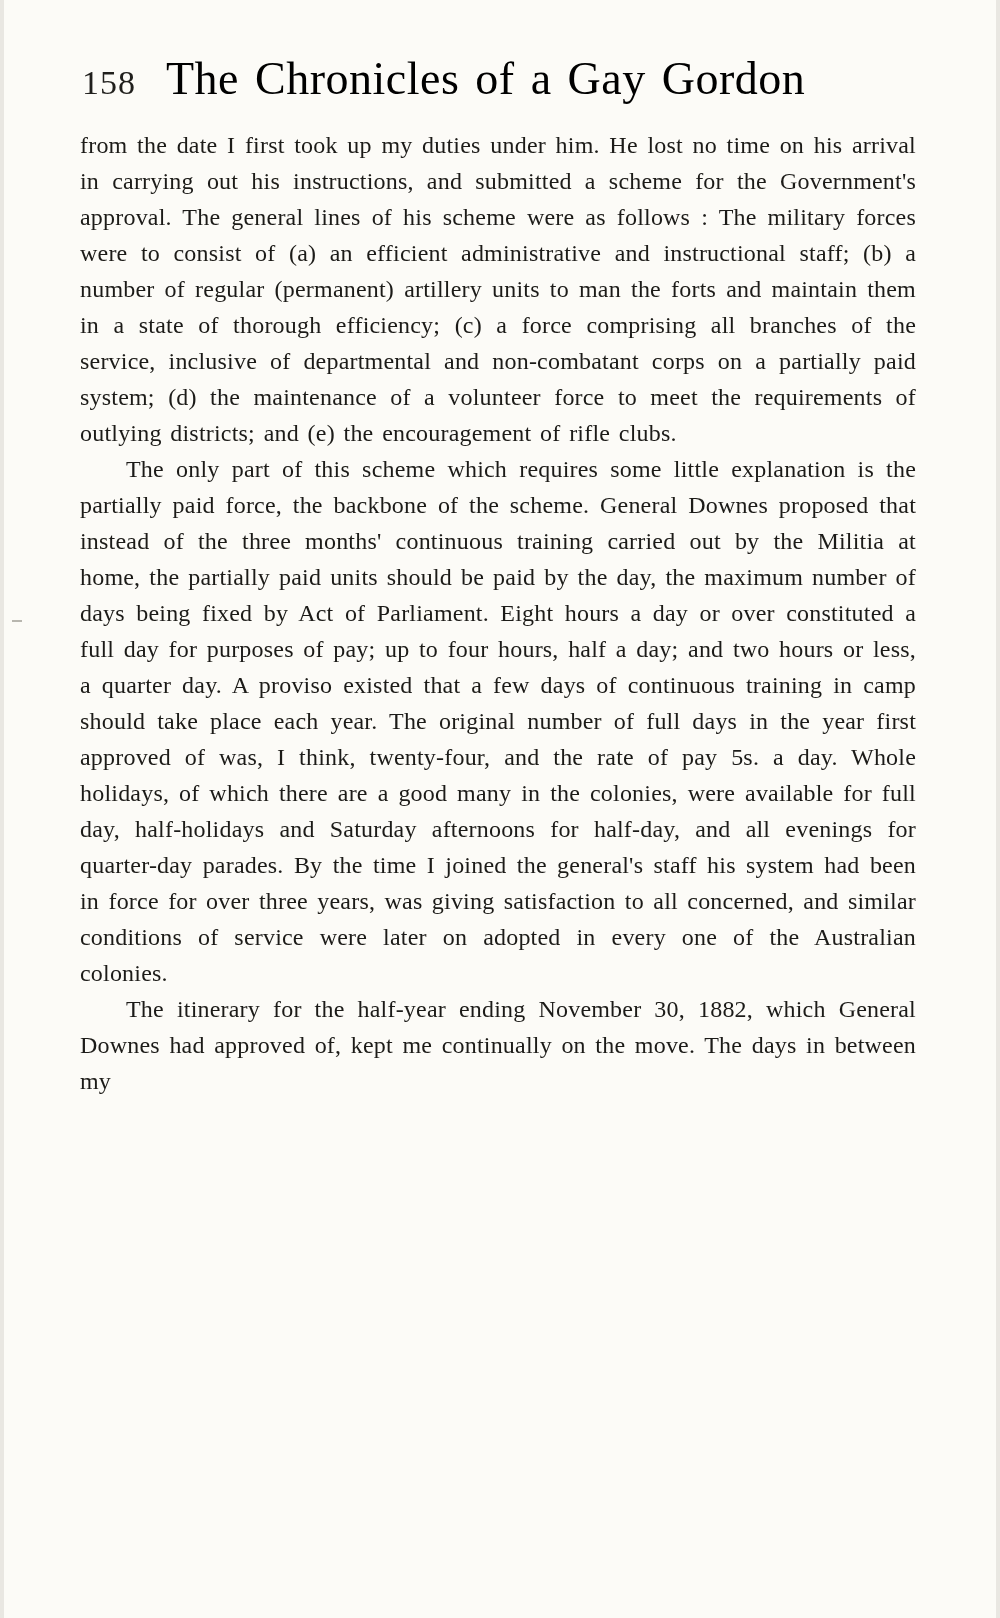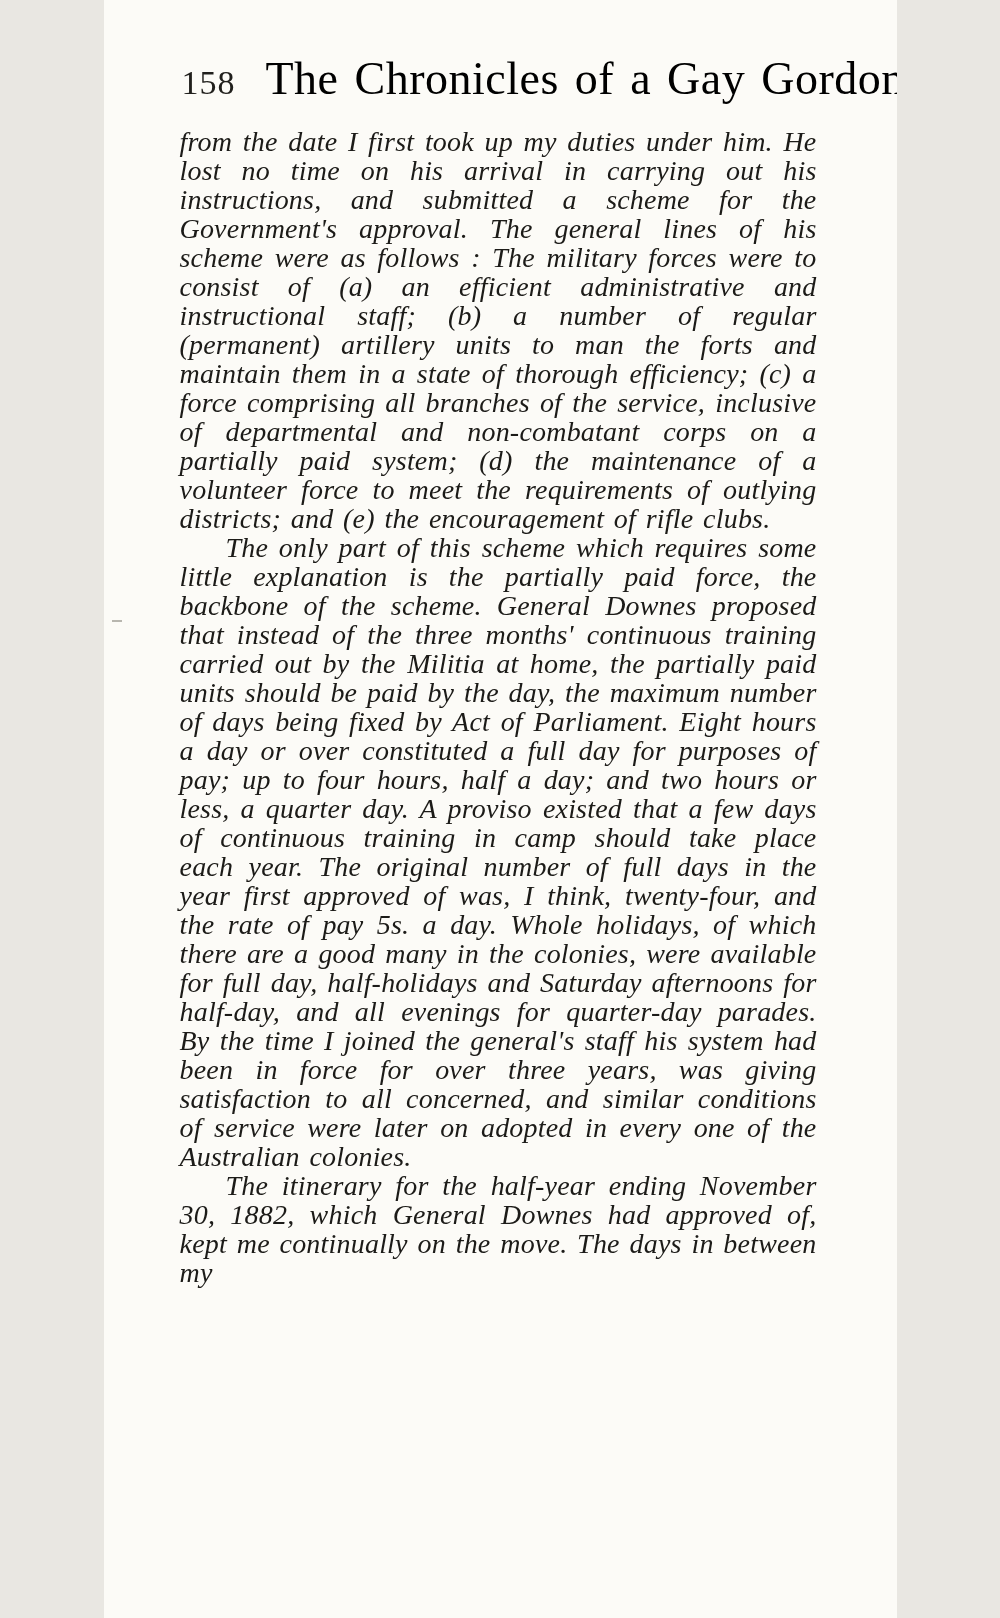--- a/index.html
+++ b/index.html
@@ -2,21 +2,21 @@
 <html><head>
 <meta charset="utf-8">
 <style>
   html, body {
     margin: 0;
     padding: 0;
     background: #e9e7e2;
   }
   .page {
     position: relative;
-    width: 793px;
+    width: 992px;
     height: 1618px;
     margin: 0 auto;
     background: #fcfbf7;
     color: #1c1b18;
     font-family: "Liberation Serif", "DejaVu Serif", serif;
     box-sizing: border-box;
     padding: 52px 80px 0 76px;
     overflow: hidden;
   }
   .page-header {
@@ -34,26 +34,25 @@
   .page-title {
     font-size: 46px;
     font-weight: normal;
     margin: 0;
     letter-spacing: 0.5px;
     word-spacing: 4px;
     color: #000000;
     white-space: nowrap;
   }
   .body-text {
-    font-size: 28px;
-    line-height: 29px;
+    font-size: 24px;
+    line-height: 36px;
     text-align: justify;
     letter-spacing: 0.2px;
     word-spacing: 2.5px;
-    font-style: italic;
   }
   .paragraph {
     margin: 0;
     text-indent: 46px;
   }
   .paragraph.no-indent {
     text-indent: 0;
   }
   .scan-mark {
     position: absolute;

